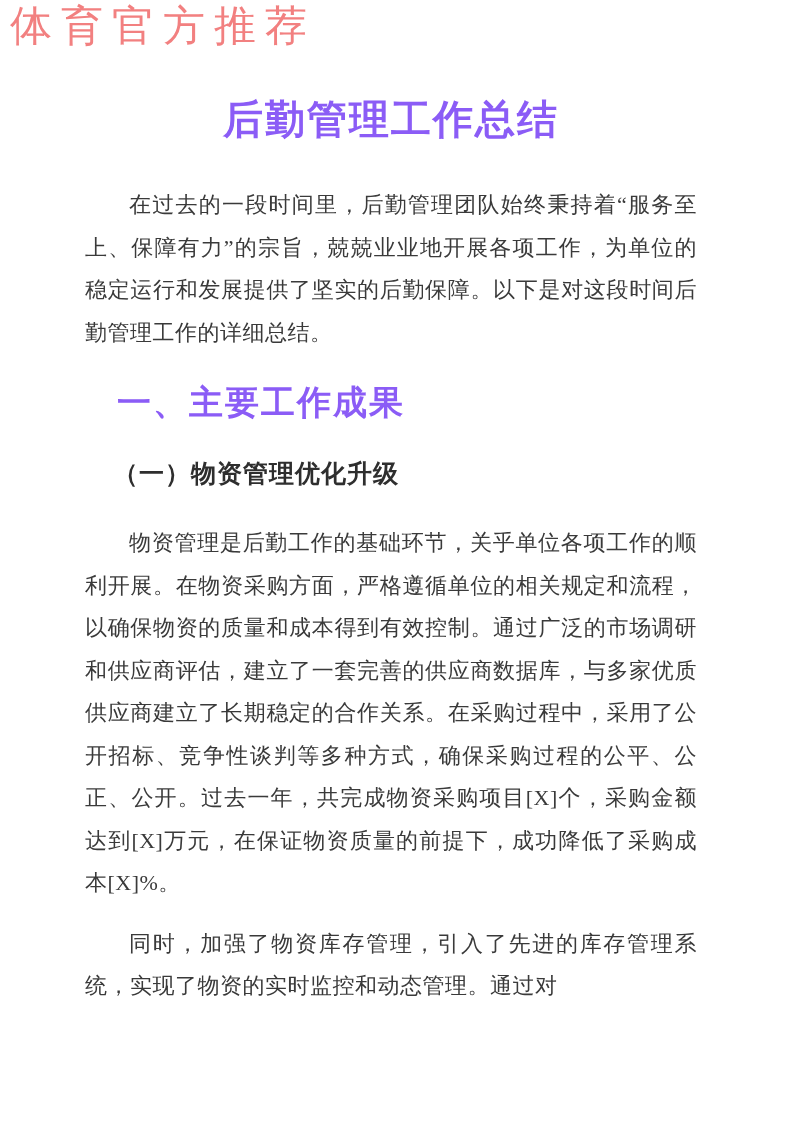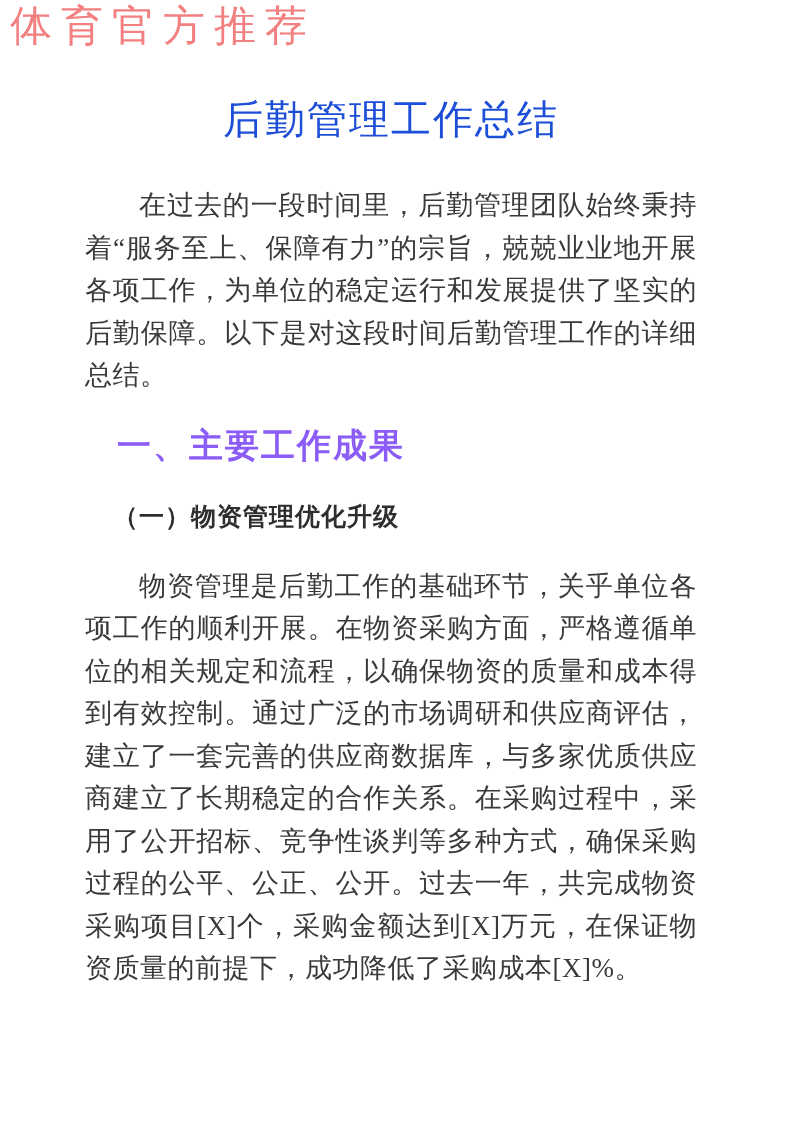--- a/index.html
+++ b/index.html
@@ -31,29 +31,29 @@
   }
 
   .content {
     padding: 92px 103px 0 85px; 
     color: #3a3a3a;
   }
 
   .doc-title {
     font-size: 40px;
     line-height: 56px;
-    font-weight: 400;
+    font-weight: 700;
     text-align: center;
-    color: #1d4ed8;
+    color: #8b5cf6;
     letter-spacing: 2px;
     margin-bottom: 36px;
   }
 
   .para {
-    font-size: 27px;
+    font-size: 22px;
     line-height: 42.5px;
     text-align: justify;
     text-align-last: left;
     text-indent: 2em;
     color: #3a3a3a;
     letter-spacing: 0.5px;
   }
 
   .para + .para { margin-top: 18px; }
 
@@ -92,15 +92,16 @@
     <div class="doc-title">后勤管理工作总结</div>
 
     <p class="para">在过去的一段时间里，后勤管理团队始终秉持着“服务至上、保障有力”的宗旨，兢兢业业地开展各项工作，为单位的稳定运行和发展提供了坚实的后勤保障。以下是对这段时间后勤管理工作的详细总结。</p>
 
     <div class="section-heading">一、主要工作成果</div>
 
     <div class="subsection-heading">（一）物资管理优化升级</div>
 
     <p class="para para-after-heading">物资管理是后勤工作的基础环节，关乎单位各项工作的顺利开展。在物资采购方面，严格遵循单位的相关规定和流程，以确保物资的质量和成本得到有效控制。通过广泛的市场调研和供应商评估，建立了一套完善的供应商数据库，与多家优质供应商建立了长期稳定的合作关系。在采购过程中，采用了公开招标、竞争性谈判等多种方式，确保采购过程的公平、公正、公开。过去一年，共完成物资采购项目[X]个，采购金额达到[X]万元，在保证物资质量的前提下，成功降低了采购成本[X]%。</p>
 
+    <p class="para">同时，加强了物资库存管理，引入了先进的库存管理系统，实现了物资的实时监控和动态管理。通过对</p>
 
   </div>
 </div>
 
 </body></html>

